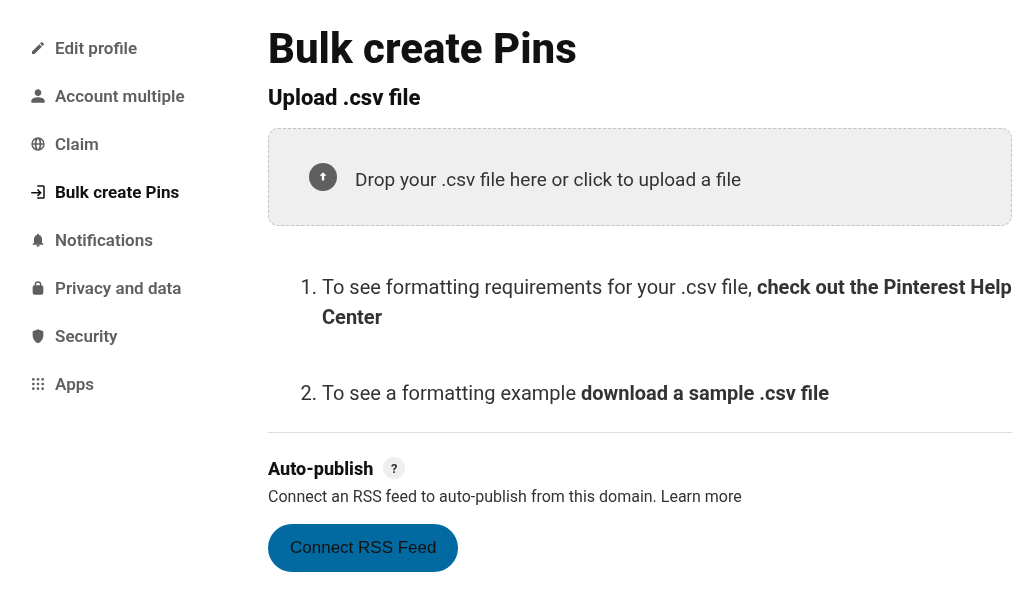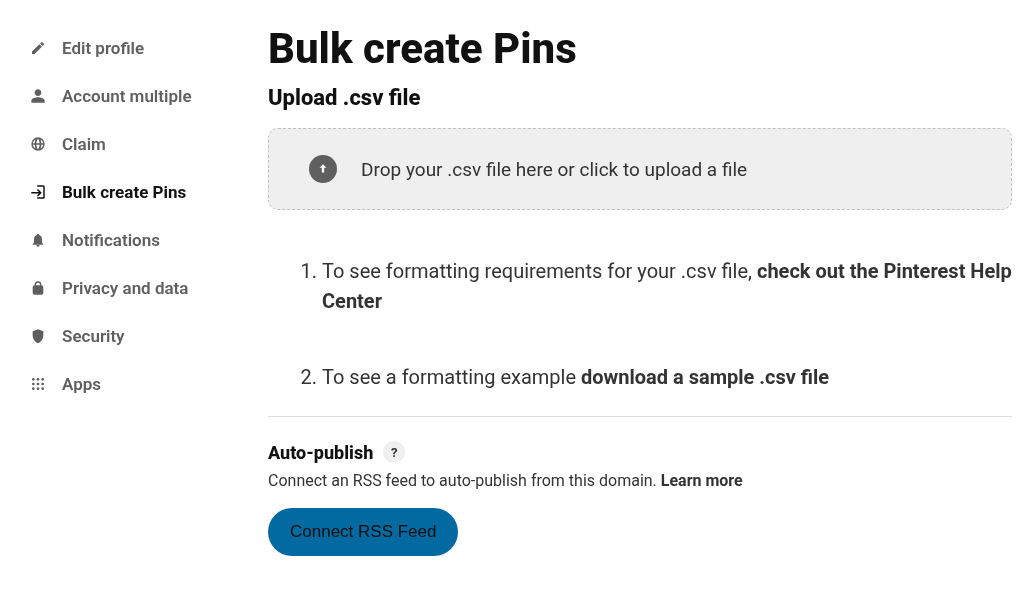--- a/index.html
+++ b/index.html
@@ -15,21 +15,21 @@
       padding: 24px 12px 24px 24px;
       display: flex;
     }
     .sidebar {
       width: 220px;
       flex-shrink: 0;
     }
     .sidebar-item {
       display: flex;
       align-items: center;
-      gap: 14px;
+      gap: 7px;
       padding: 14px 4px;
       cursor: pointer;
     }
     .sidebar-item .icon {
       width: 20px;
       height: 20px;
       display: flex;
       align-items: center;
       justify-content: center;
       color: #5f5f5f;
@@ -60,24 +60,24 @@
     }
     .section-heading {
       font-size: 22px;
       font-weight: 800;
       margin-bottom: 18px;
     }
     .dropzone {
       border: 1.5px dashed #c0c0c0;
       background: #efefef;
       border-radius: 10px;
-      padding: 26px 40px;
-      display: flex;
-      align-items: center;
-      gap: 24px;
+      padding: 34px 40px;
+      display: flex;
+      align-items: flex-end;
+      gap: 18px;
       margin-bottom: 24px;
       cursor: pointer;
     }
     .upload-circle {
       width: 28px;
       height: 28px;
       border-radius: 50%;
       background: #5f5f5f;
       display: flex;
       align-items: center;
@@ -138,21 +138,21 @@
       font-size: 13px;
       color: #333;
       cursor: pointer;
     }
     .auto-publish-desc {
       font-size: 16px;
       color: #333;
       margin-bottom: 18px;
     }
     .auto-publish-desc .bold-link {
-      font-weight: 700;
+      font-weight: 400;
       cursor: pointer;
     }
     .connect-btn {
       display: inline-block;
       padding: 14px 22px;
       background: #0369a1;
       border-radius: 28px;
       font-size: 17px;
       font-weight: 400;
       color: #111;

